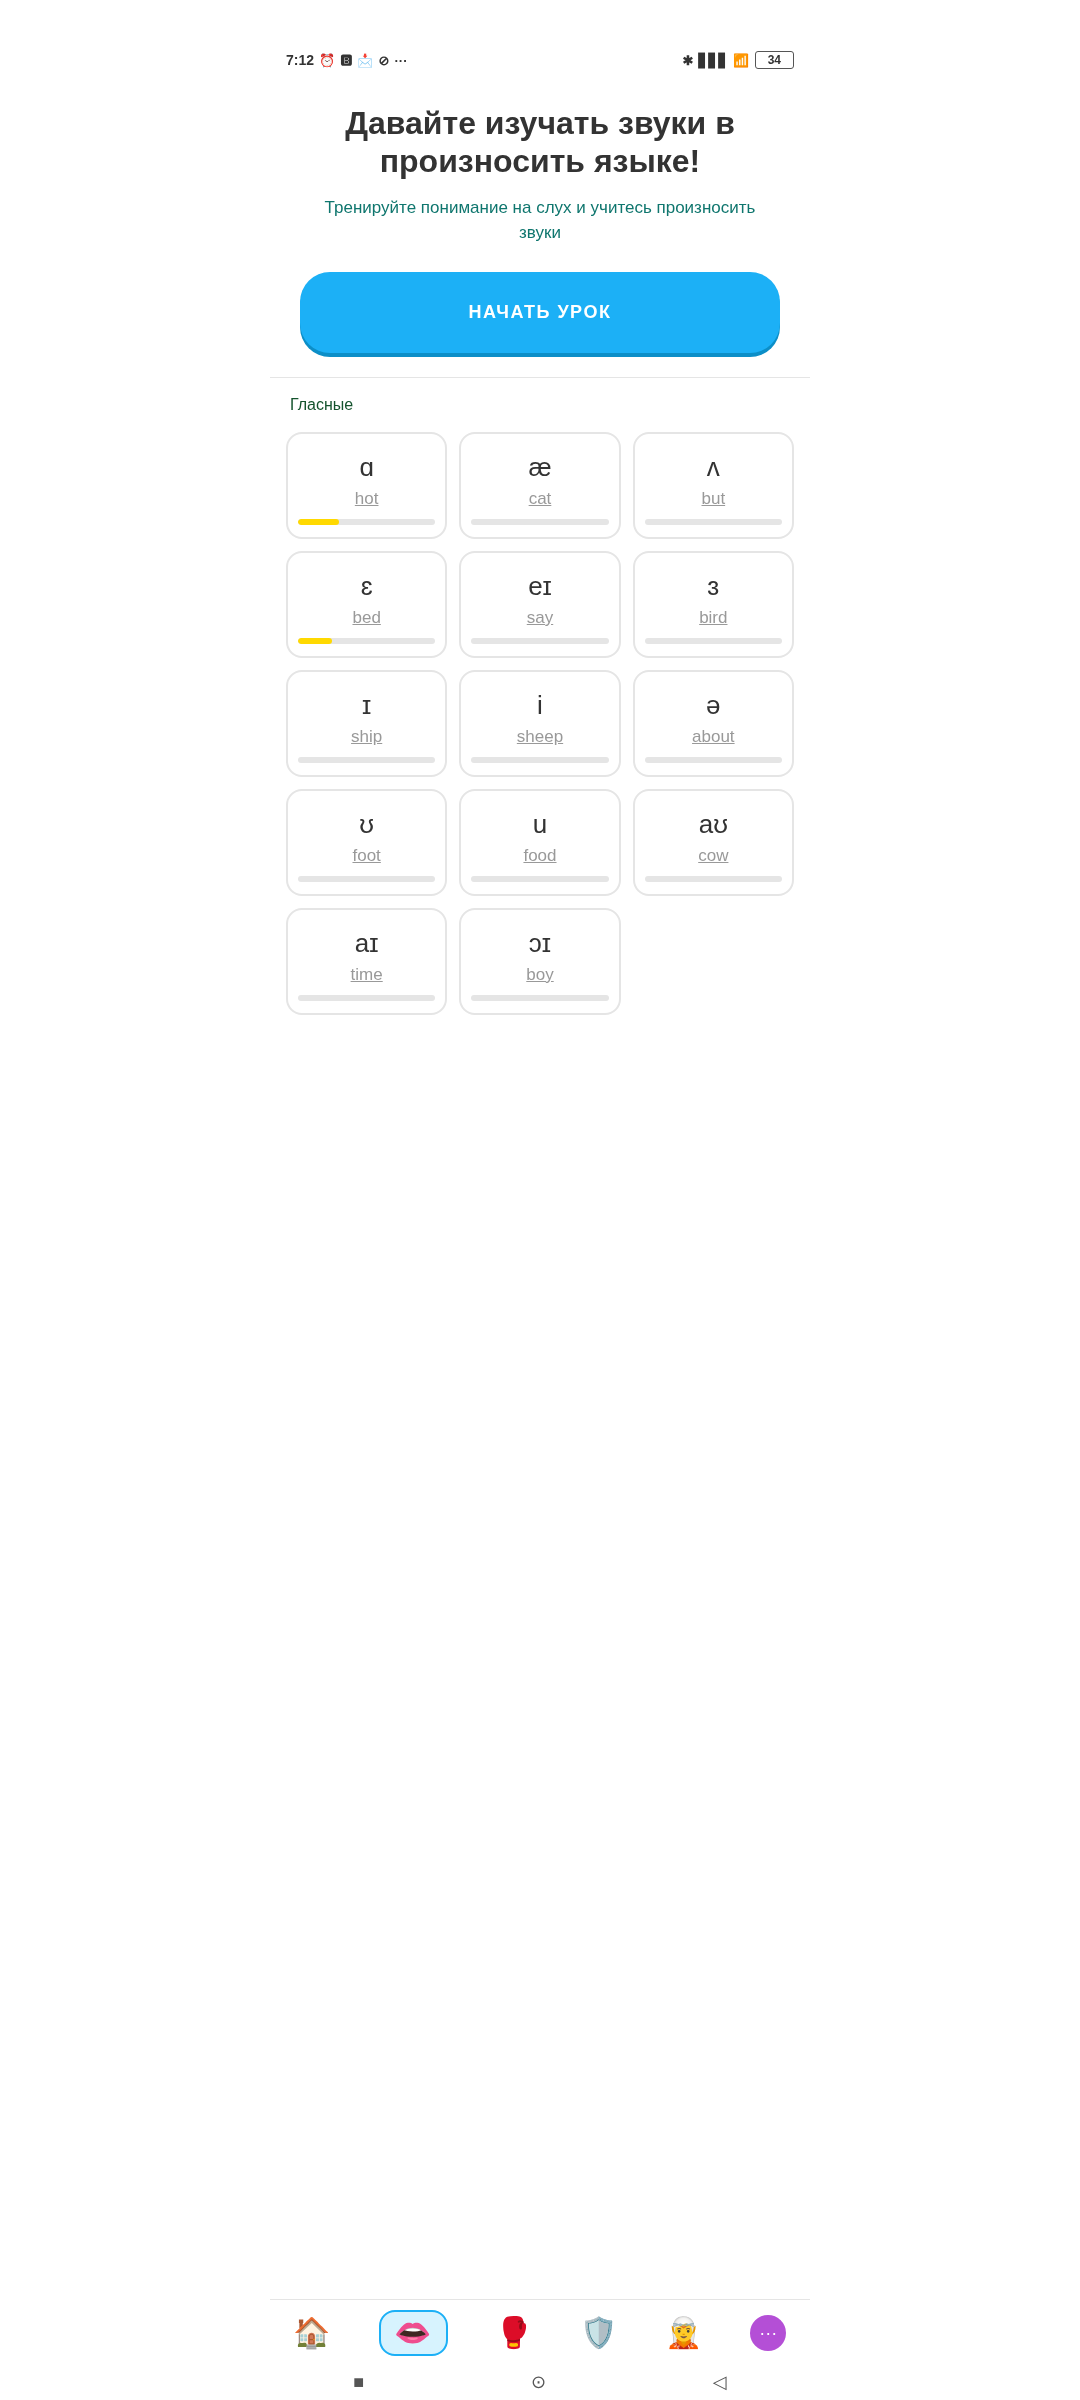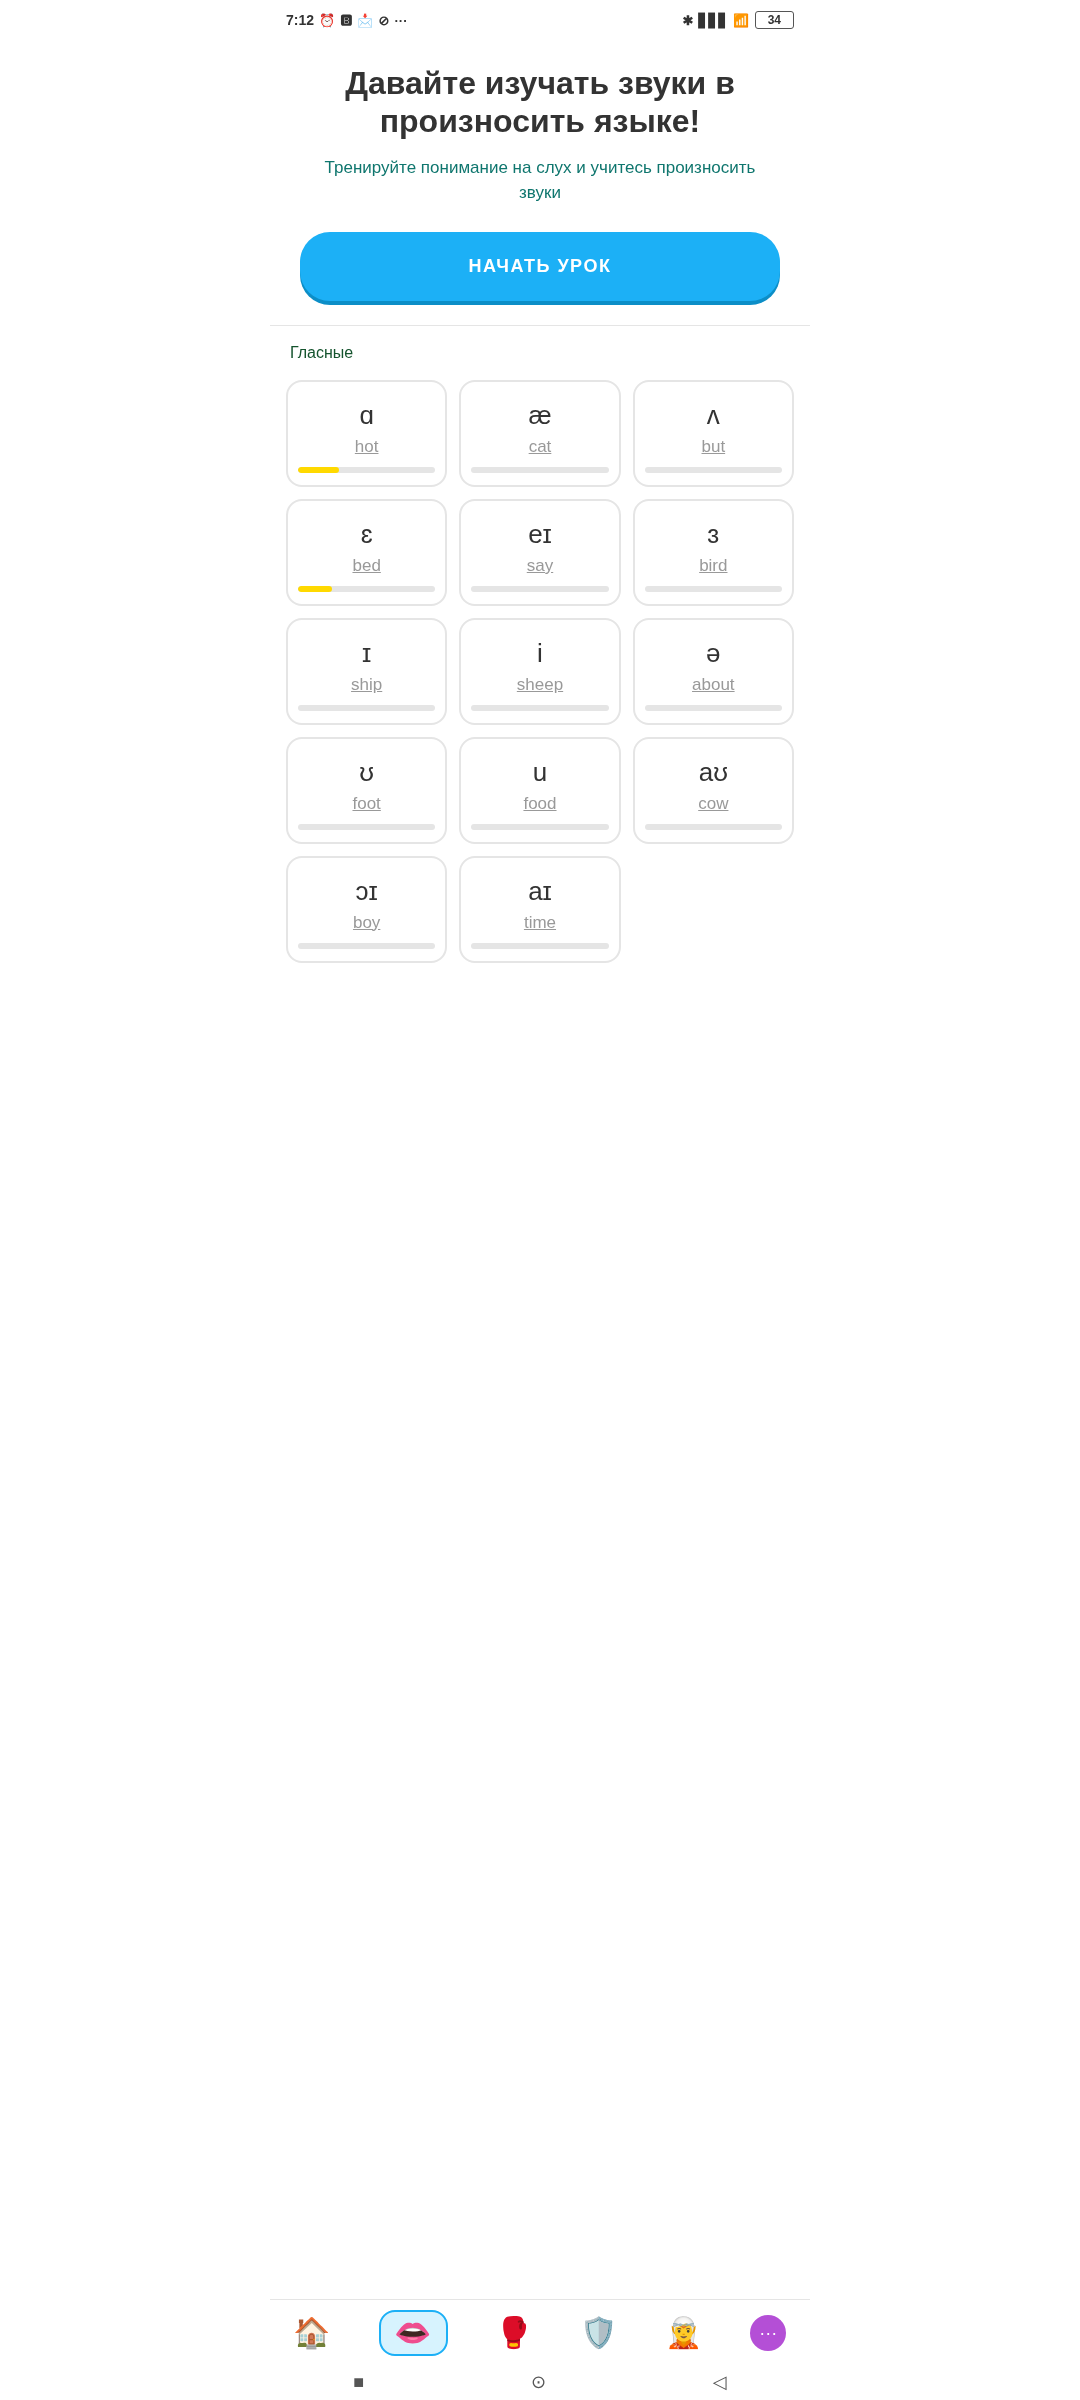--- a/index.html
+++ b/index.html
@@ -49,21 +49,21 @@
     
     .start-btn-wrap {
       padding: 10px 30px 24px;
     }
     .start-btn {
       background: #1cb0f6;
       color: #fff;
       border: none;
       border-radius: 30px;
       width: 100%;
-      padding: 24px 0;
+      padding: 30px 0;
       font-size: 18px;
       font-weight: 900;
       letter-spacing: 1.5px;
       cursor: pointer;
       box-shadow: 0 4px 0 #0c8ec7;
       display: block;
       text-align: center;
     }
 
     
@@ -184,20 +184,21 @@
       color: #555;
       cursor: pointer;
       display: flex;
       align-items: center;
       justify-content: center;
     }
 
     
     .scrollable-main {
       padding-bottom: 120px;
+      margin-top: 40px;
     }
   </style>
 </head>
 <body>
 
 <div class="scrollable-main">
 
   <div class="status-bar">
     <div class="status-left">
       <span class="status-time">7:12</span>
@@ -309,29 +310,29 @@
           </div>
         </div>
         <div class="phoneme-card">
           <span class="phoneme-symbol">aʊ</span>
           <span class="phoneme-word">cow</span>
           <div class="progress-bar-bg">
             <div class="progress-bar-fill" style="width: 0%;"></div>
           </div>
         </div>
         <div class="phoneme-card">
+          <span class="phoneme-symbol">aɪ</span>
+          <span class="phoneme-word">time</span>
+          <div class="progress-bar-bg">
+            <div class="progress-bar-fill" style="width: 0%;"></div>
+          </div>
+        </div>
+        <div class="phoneme-card">
           <span class="phoneme-symbol">ɔɪ</span>
           <span class="phoneme-word">boy</span>
-          <div class="progress-bar-bg">
-            <div class="progress-bar-fill" style="width: 0%;"></div>
-          </div>
-        </div>
-        <div class="phoneme-card">
-          <span class="phoneme-symbol">aɪ</span>
-          <span class="phoneme-word">time</span>
           <div class="progress-bar-bg">
             <div class="progress-bar-fill" style="width: 0%;"></div>
           </div>
         </div>
       </div>
   </div>
 </div>
 
 <div class="bottom-nav">
   <div class="nav-item">

